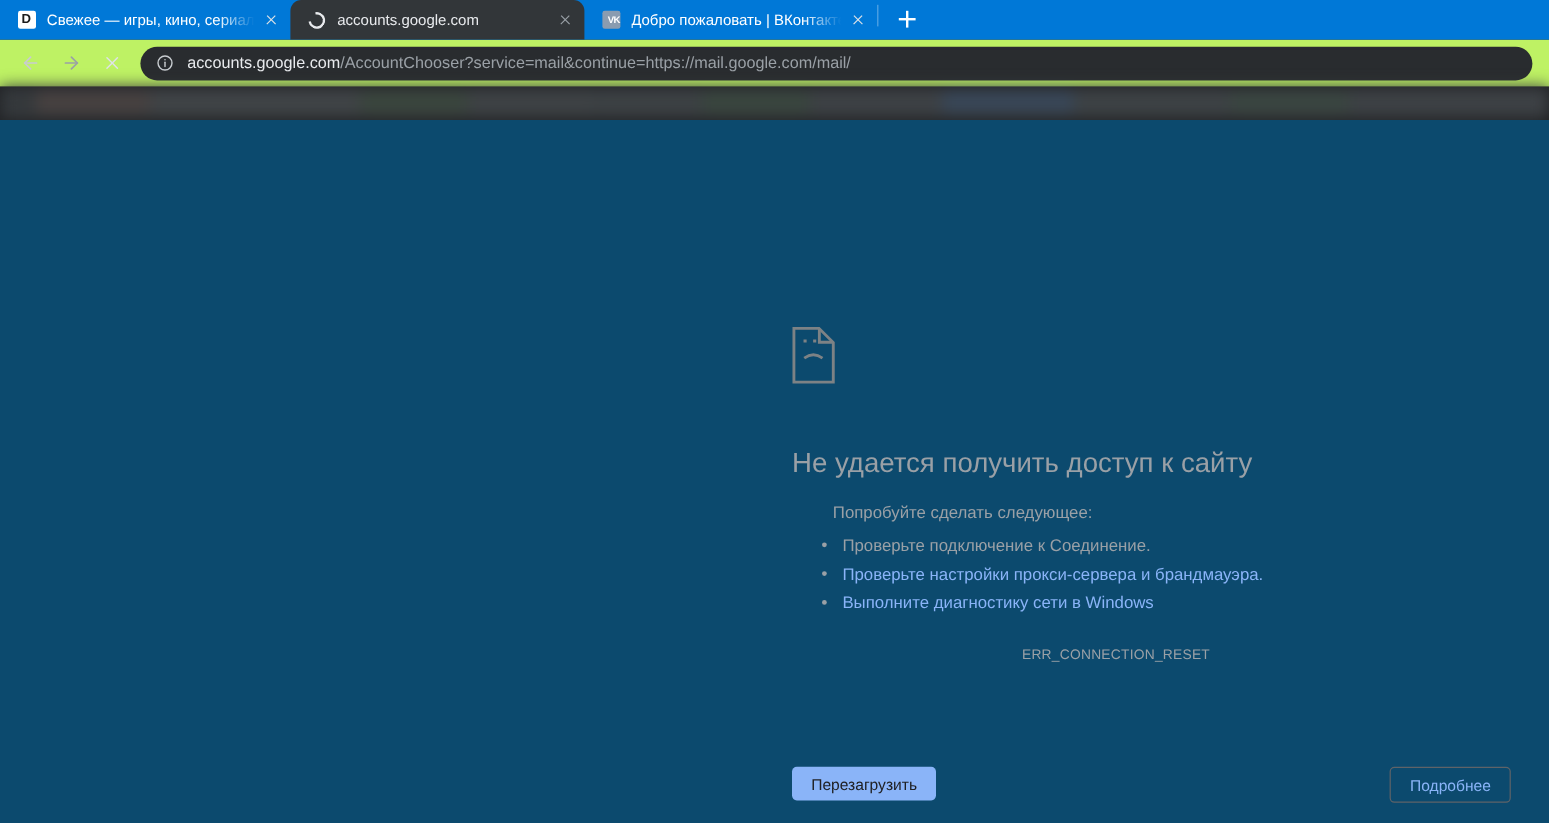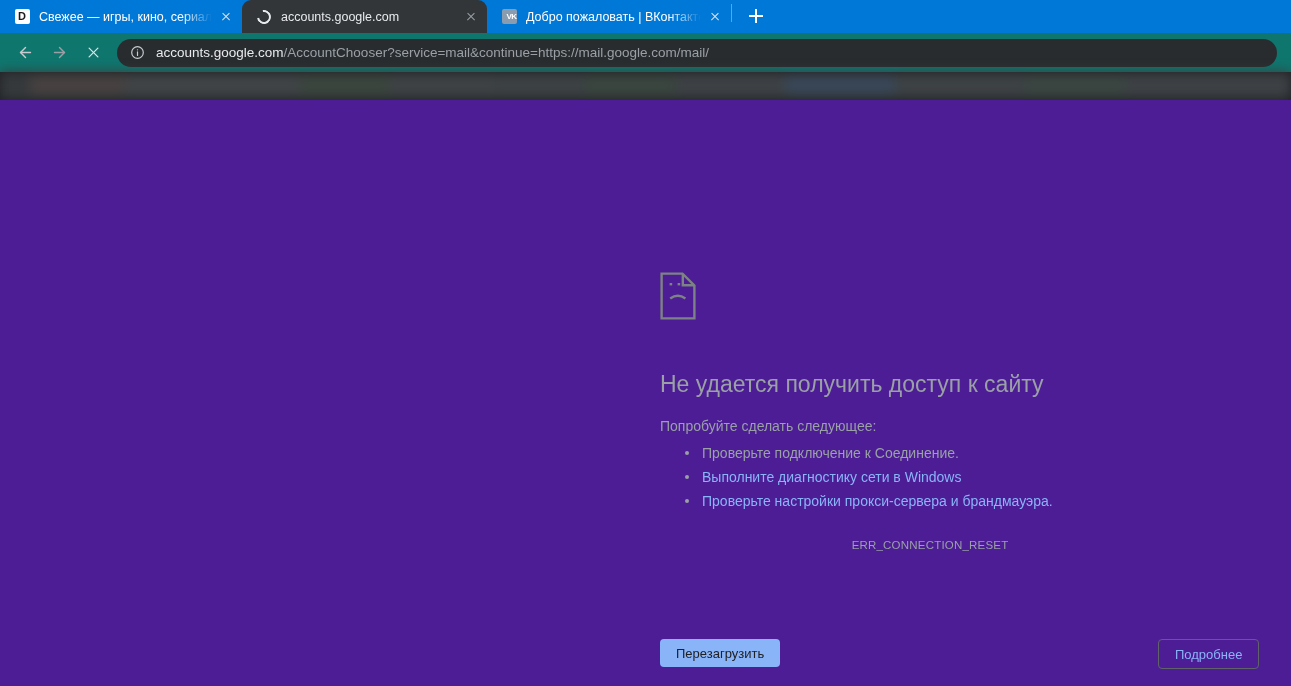--- a/index.html
+++ b/index.html
@@ -129,21 +129,21 @@
     content: "";
     position: absolute;
     background: #ffffff;
   }
   #new-tab-button::before { left: 7px; top: 13.2px; width: 14px; height: 1.8px; }
   #new-tab-button::after  { left: 13.1px; top: 7px; width: 1.8px; height: 14px; }
 
   
   #toolbar {
     height: 39px;
-    background: #0f766e;
+    background: #bef264;
     display: flex;
     align-items: center;
     padding: 0 8px;
   }
 
   .nav-btn {
     width: 28px; height: 28px;
     margin: 0 3px;
     display: flex; align-items: center; justify-content: center;
     border-radius: 50%;
@@ -192,21 +192,21 @@
     position: absolute;
     top: 4px;
     height: 18px;
     border-radius: 4px;
     opacity: 0.55;
   }
 
   
   #page-body {
     height: calc(686px - 33px - 39px - 28px);
-    background: #4c1d95;
+    background: #0c4a6e;
     position: relative;
   }
 
   #error-content {
     position: absolute;
     left: 660px;
     top: 172px;
     width: 540px;
   }
 
@@ -221,20 +221,21 @@
   }
   #error-subtitle {
     font-size: 14px;
     color: #9aa0a6;
     margin-bottom: 25px;
   }
   #suggestions-heading {
     font-size: 14px;
     color: #9aa0a6;
     margin-bottom: 7px;
+    margin-left: 34px;
   }
   #suggestions-list {
     list-style: none;
     margin: 0 0 26px 0;
     padding: 0;
   }
   #suggestions-list li {
     font-size: 14px;
     color: #9aa0a6;
     padding-left: 42px;
@@ -385,22 +386,22 @@
       </svg>
     </div>
 
     <h1 id="error-title">Не удается получить доступ к сайту</h1>
 
 
     <div id="suggestions-heading">Попробуйте сделать следующее:</div>
 
     <ul id="suggestions-list">
       <li>Проверьте подключение к Соединение.</li>
+      <li class="link-item">Проверьте настройки прокси-сервера и брандмауэра.</li>
       <li class="link-item">Выполните диагностику сети в Windows</li>
-      <li class="link-item">Проверьте настройки прокси-сервера и брандмауэра.</li>
     </ul>
 
     <div id="error-code">ERR_CONNECTION_RESET</div>
   </div>
 
   <button id="reload-button">Перезагрузить</button>
 
   <button id="details-button">Подробнее</button>
 </div>
 

